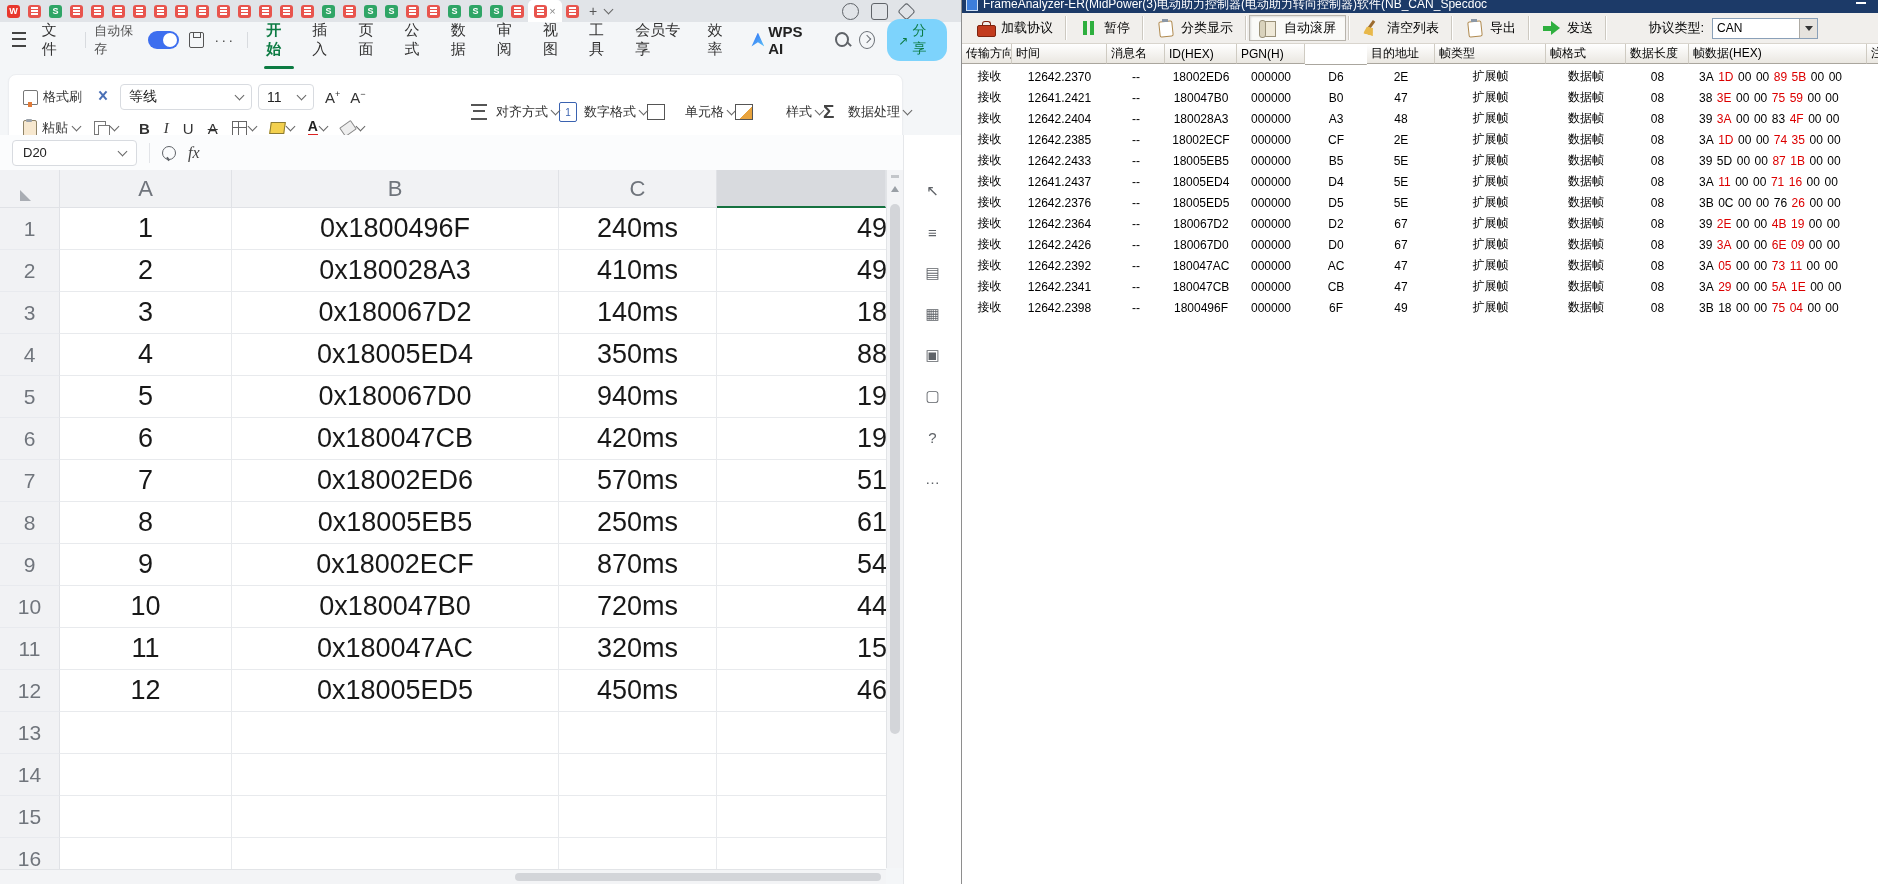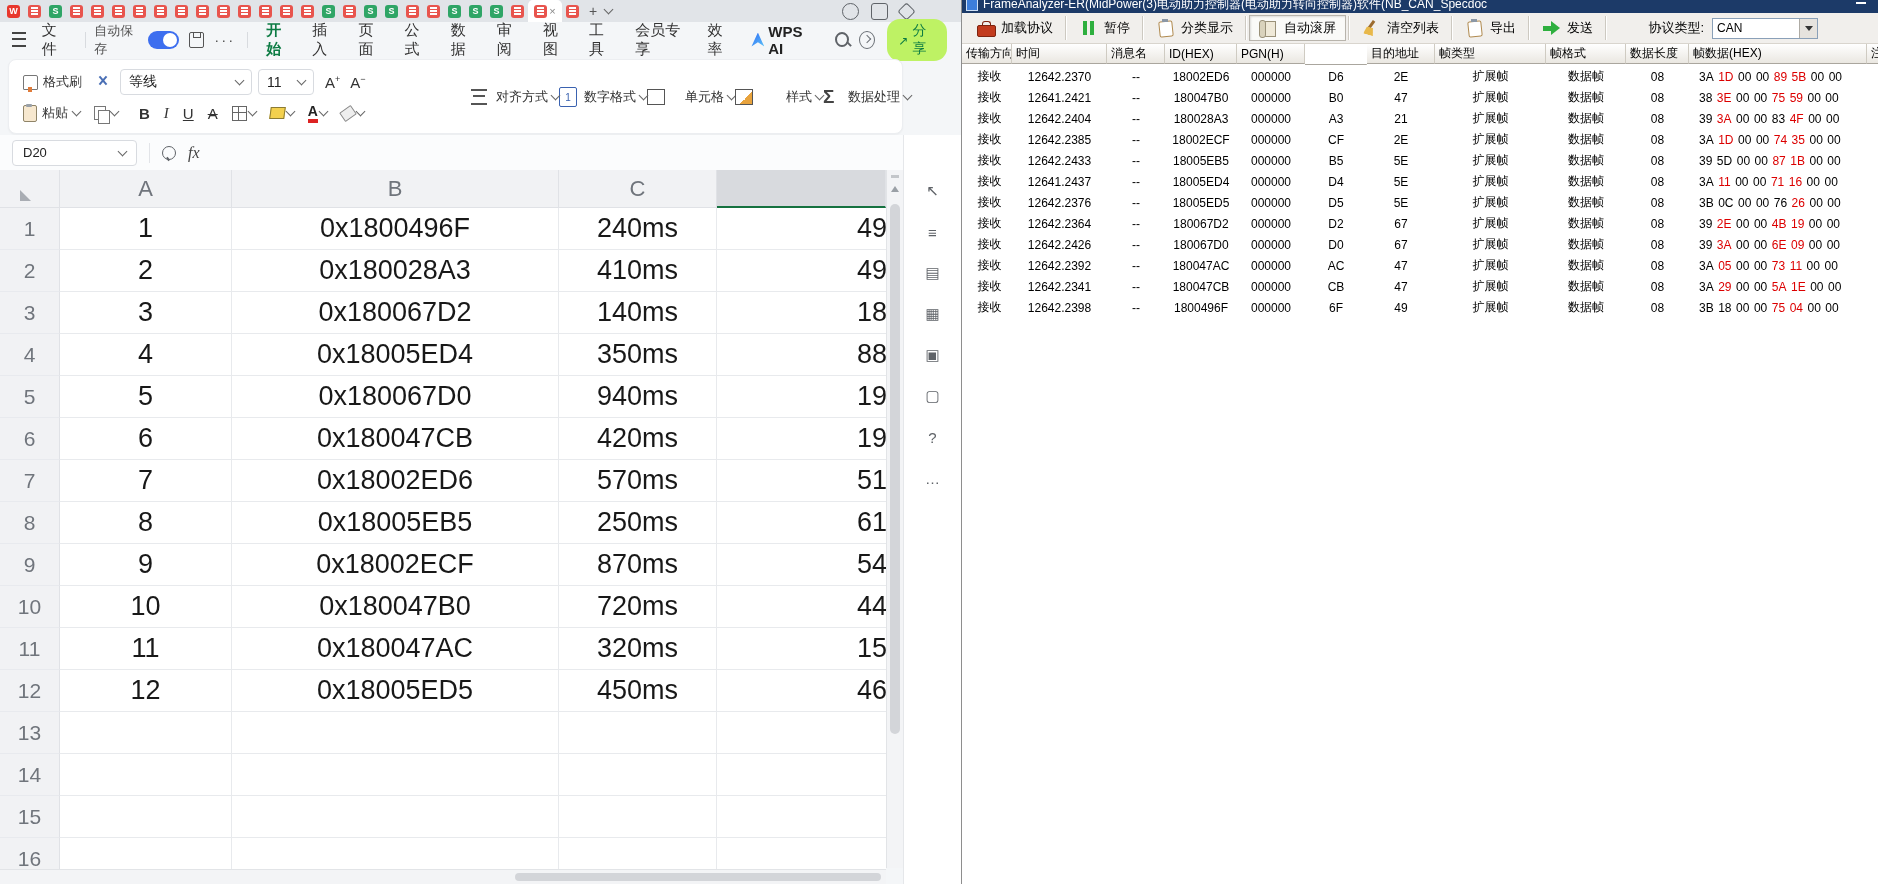--- a/index.html
+++ b/index.html
@@ -43,26 +43,26 @@
   .mtab{padding:6px 10px;position:relative;color:#333;}
   .mtab.act{color:#0c7b43;font-weight:bold;}
   .mtab.act::after{content:"";position:absolute;left:50%;transform:translateX(-50%);bottom:-4px;width:30px;height:3px;border-radius:2px;background:#0c7b43;}
   .wpsai{display:flex;align-items:center;gap:4px;margin:0 8px;font-weight:bold;color:#222;}
   .ai-logo{width:14px;height:14px;background:linear-gradient(135deg,#2d6cf6,#5ec2f7);clip-path:polygon(0 100%,50% 0,100% 100%,50% 70%);}
   .magnifier{width:11px;height:11px;border:2px solid #5f6368;border-radius:50%;position:relative;margin:0 10px;}
   .magnifier::after{content:"";position:absolute;left:9px;top:9px;width:6px;height:2px;background:#5f6368;transform:rotate(45deg);}
   .mright{margin-left:auto;display:flex;align-items:center;gap:12px;padding-right:14px;}
   .sync-icon{width:16px;height:16px;border:1.6px solid #6b7076;border-radius:50%;position:relative;}
   .sync-icon::after{content:"";position:absolute;left:4px;top:4px;width:5px;height:5px;border-top:1.6px solid #6b7076;border-right:1.6px solid #6b7076;transform:rotate(45deg);}
-  .share-btn{display:flex;align-items:center;gap:4px;background:#bef264;color:#0c7b43;border-radius:13px;padding:3px 12px;font-size:14px;}
+  .share-btn{display:flex;align-items:center;gap:4px;background:#7dd3fc;color:#0c7b43;border-radius:13px;padding:3px 12px;font-size:14px;}
   .share-arrow::before{content:"↗";font-size:12px;}
 
   
   .ribbon{position:absolute;left:0;top:57px;width:961px;height:78px;}
-  .rcard{position:absolute;left:8px;top:2px;width:893px;height:73px;background:#fff;border:1px solid #eceef1;border-radius:8px;box-shadow:0 1px 2px rgba(0,0,0,.04);}
+  .rcard{position:absolute;left:8px;top:17px;width:893px;height:73px;background:#fff;border:1px solid #eceef1;border-radius:8px;box-shadow:0 1px 2px rgba(0,0,0,.04);}
   .rrow{position:absolute;left:14px;display:flex;align-items:center;}
   .rrow.r1{top:8px;height:28px;}
   .rrow.r2{top:40px;height:26px;}
   .ric{display:flex;align-items:center;gap:5px;font-size:13px;color:#333;margin-right:14px;}
   .brush-icon{width:13px;height:13px;background:#fff;border:1.5px solid #777;border-radius:2px 2px 1px 1px;position:relative;}
   .brush-icon::after{content:"";position:absolute;left:4px;top:11px;width:4px;height:5px;background:#e07b39;}
   .scissors{position:relative;width:14px;height:14px;margin-right:10px;}
   .scissors::before,.scissors::after{content:"";position:absolute;left:6px;top:0;width:2px;height:11px;background:#4a6fb5;}
   .scissors::before{transform:rotate(40deg);}
   .scissors::after{transform:rotate(-40deg);}
@@ -698,21 +698,21 @@
           <div class="acell k-data" style="width: 178px;"><span>38</span><span class="red">3E</span><span>00</span><span>00</span><span class="red">75</span><span class="red">59</span><span>00</span><span>00</span></div>
           <div class="acell k-note" style="width: 60px;"></div>
         </div>
         <div class="arow">
           <div class="acell k-dir" style="width: 50px;">接收</div>
           <div class="acell k-time" style="width: 95px; text-align: center;">12642.2404</div>
           <div class="acell k-msg" style="width: 58px;">--</div>
           <div class="acell k-id" style="width: 72px;">180028A3</div>
           <div class="acell k-pgn" style="width: 68px;">000000</div>
           <div class="acell k-src" style="width: 62px;">A3</div>
-          <div class="acell k-dst" style="width: 68px;">21</div>
+          <div class="acell k-dst" style="width: 68px;">48</div>
           <div class="acell k-ftype" style="width: 111px;">扩展帧</div>
           <div class="acell k-ffmt" style="width: 80px;">数据帧</div>
           <div class="acell k-len" style="width: 63px;">08</div>
           <div class="acell k-data" style="width: 178px;"><span>39</span><span class="red">3A</span><span>00</span><span>00</span><span>83</span><span class="red">4F</span><span>00</span><span>00</span></div>
           <div class="acell k-note" style="width: 60px;"></div>
         </div>
         <div class="arow">
           <div class="acell k-dir" style="width: 50px;">接收</div>
           <div class="acell k-time" style="width: 95px;">12642.2385</div>
           <div class="acell k-msg" style="width: 58px;">--</div>

